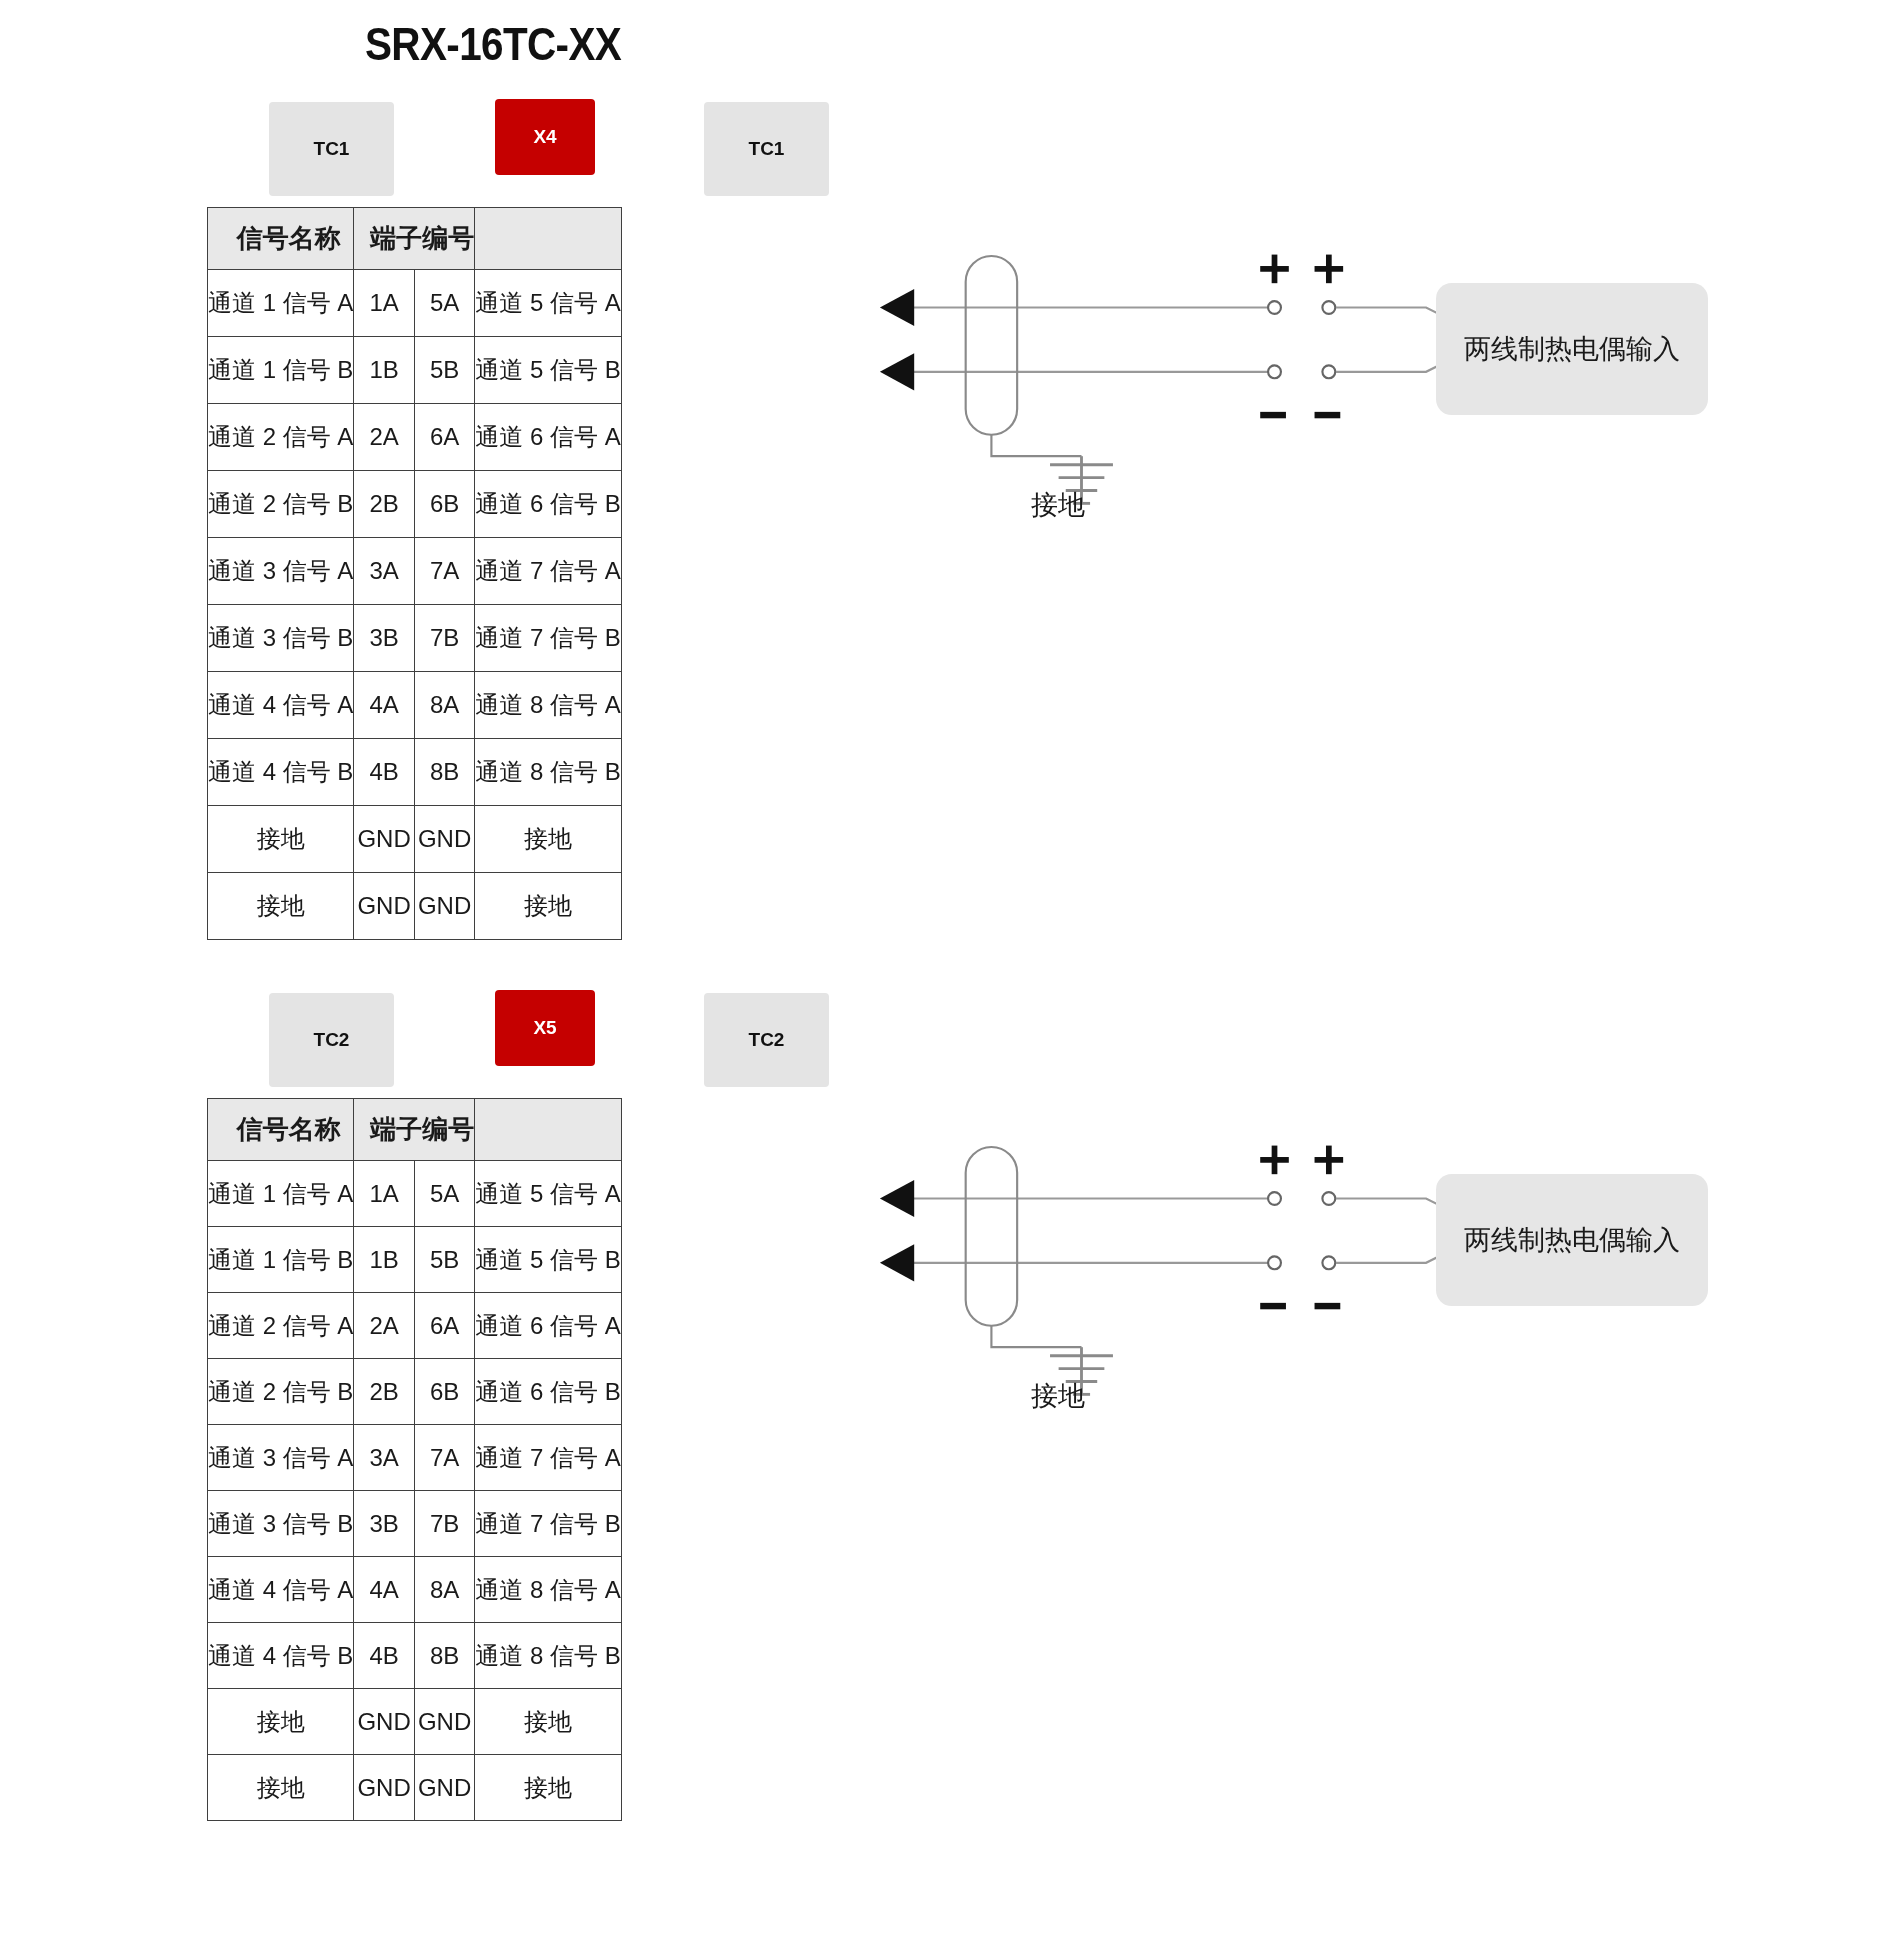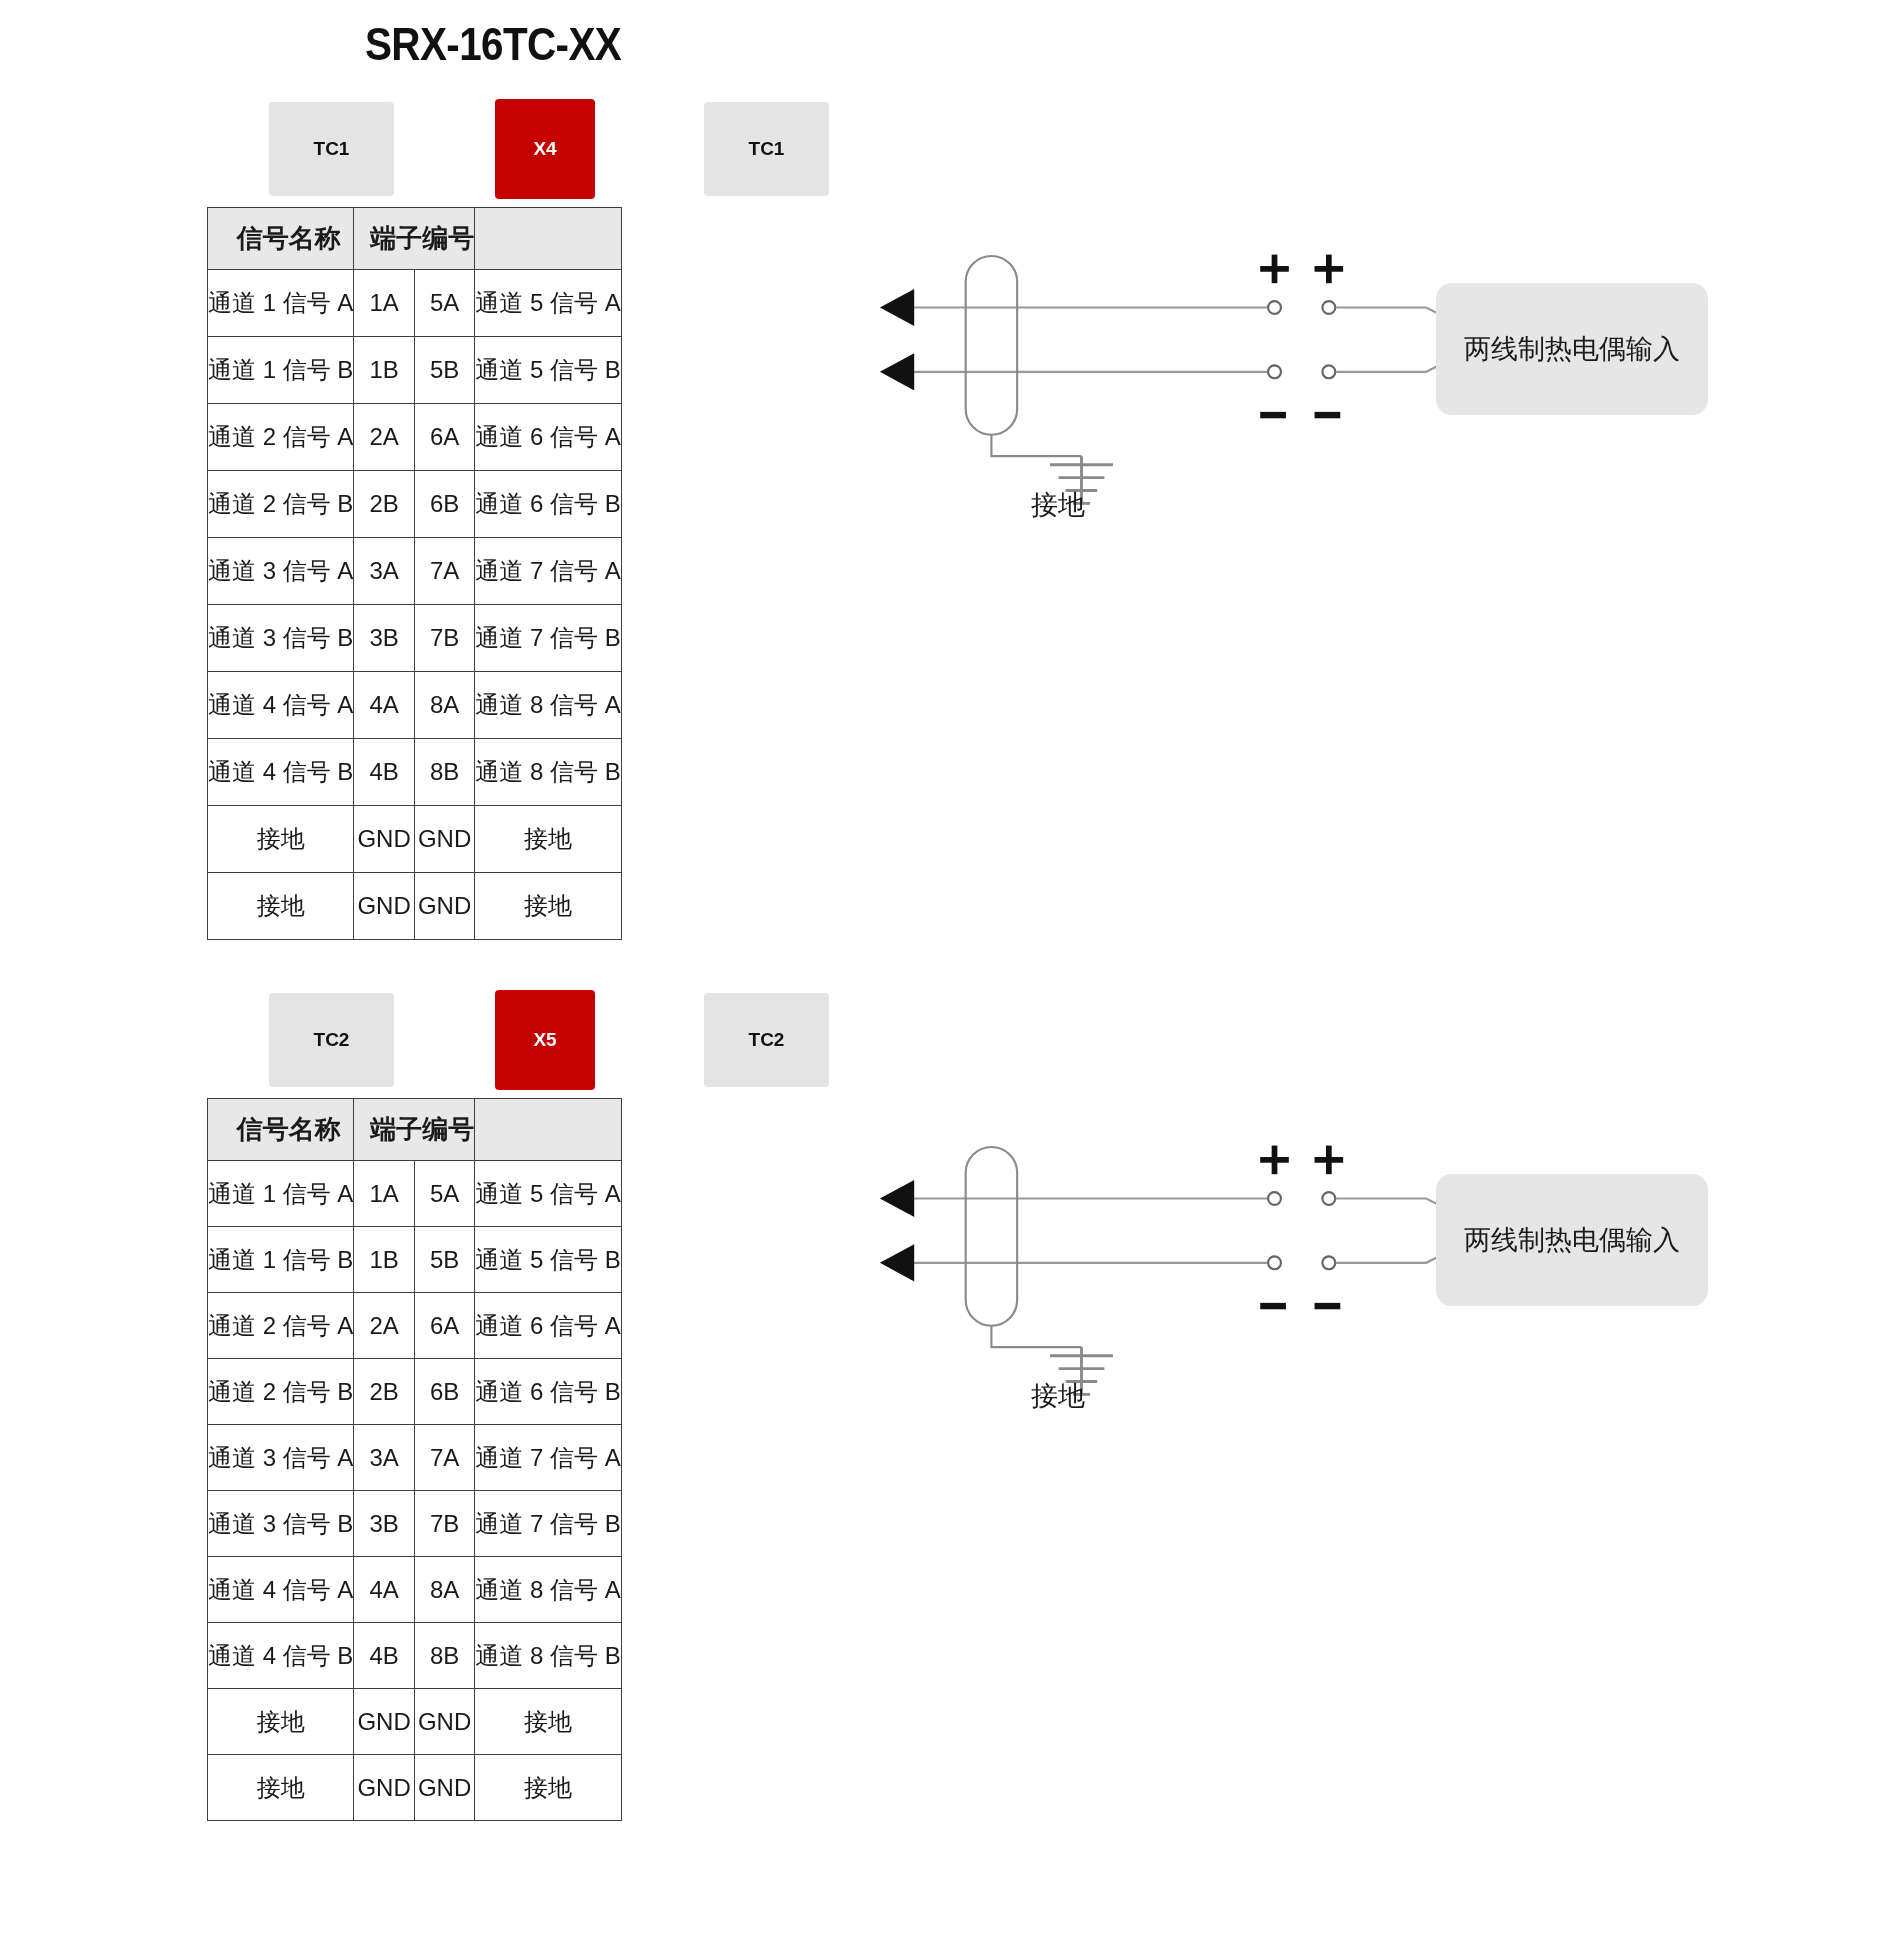--- a/index.html
+++ b/index.html
@@ -63,21 +63,21 @@
   }
   .badge-tc {
     width: 125px;
     height: 94px;
     background: #e4e4e4;
     color: #111111;
     top: 2.9px;
   }
   .badge-x {
     width: 100px;
-    height: 100px;
+    height: 76px;
     background: #c50000;
     color: #ffffff;
     top: 0px;
   }
   .badge-left  { left: 225px; }
   .badge-mid   { left: 451px; }
   .badge-right { left: 660px; }
 
   
   .wire-table {

